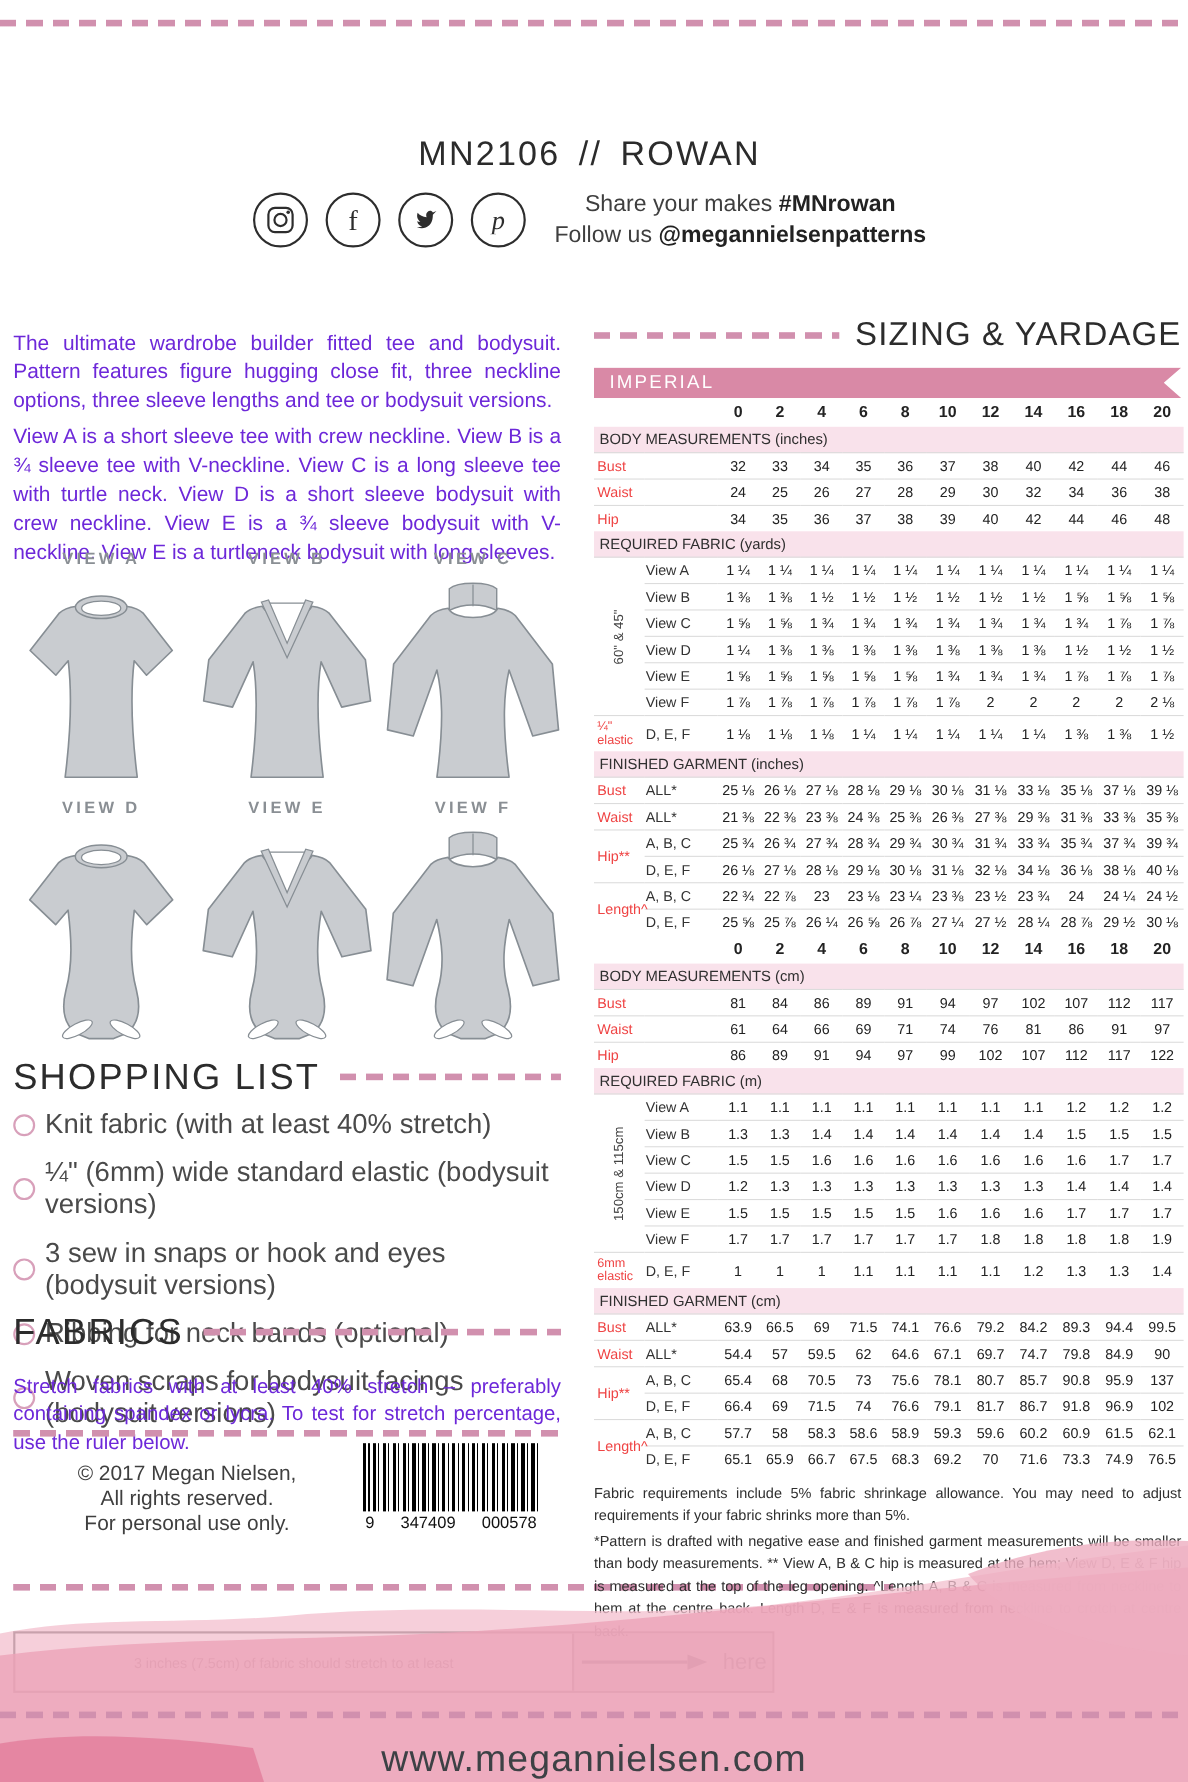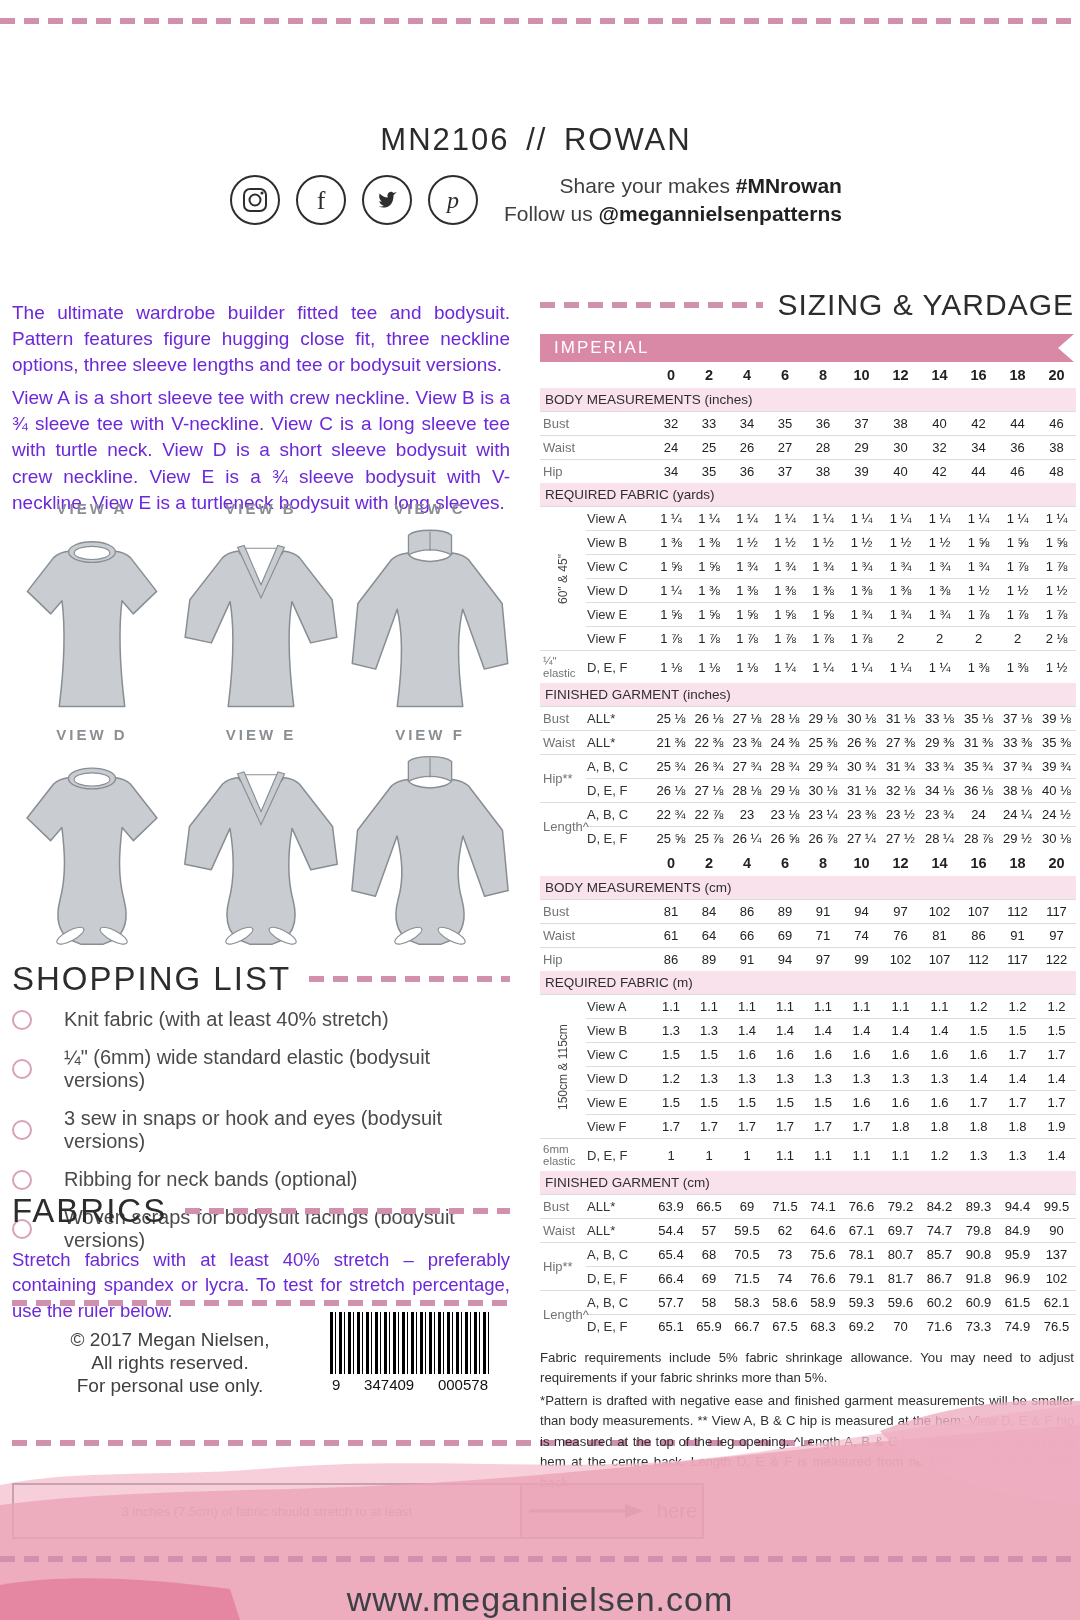--- a/index.html
+++ b/index.html
@@ -8,51 +8,51 @@
   .abs{position:absolute;}
   
   .dashline{height:6px;background:repeating-linear-gradient(90deg,#d190ae 0 15px,transparent 15px 24px);}
   .top-dash{left:0;top:18px;width:1080px;}
   
   .header{left:0;top:122px;width:1072px;text-align:center;}
   .title{font-size:31px;letter-spacing:2px;color:#2b2b2b;font-weight:400;}
   .title .sep{color:#2b2b2b;margin:0 6px;}
   .social-row{margin-top:14px;display:flex;justify-content:center;align-items:center;gap:16px;}
   .icn{width:46px;height:46px;border:2.4px solid #2d2d2d;border-radius:50%;display:flex;align-items:center;justify-content:center;color:#2d2d2d;}
-  .share-block{text-align:right;font-size:21px;color:#3f3f3f;line-height:1.35;margin-left:10px;}
+  .share-block{text-align:center;font-size:21px;color:#3f3f3f;line-height:1.35;margin-left:10px;}
   .share-block b{color:#222;}
   
   .para{left:12px;width:498px;font-size:19px;line-height:1.38;text-align:justify;color:#6d28d9;}
   .views-row{left:12px;width:498px;display:flex;justify-content:space-between;}
   .view-cell{width:160px;text-align:center;}
   .view-label{font-size:15px;font-weight:bold;letter-spacing:3px;color:#8a8f94;margin-bottom:6px;}
   .bighead{font-size:33px;font-weight:300;letter-spacing:2px;color:#2c2c2c;display:flex;align-items:center;gap:18px;}
   .bighead .h-dash{flex:1;height:6px;background:repeating-linear-gradient(90deg,#d190ae 0 15px,transparent 15px 24px);}
   .shop-items{left:12px;width:498px;}
-  .shop-item{display:flex;align-items:center;gap:32px;margin-bottom:15px;font-size:20px;color:#4a4a4a;}
+  .shop-item{display:flex;align-items:center;gap:9px;margin-bottom:15px;font-size:25px;color:#4a4a4a;}
   .bullet{width:16px;height:16px;border:2px solid #d8a0ba;border-radius:50%;flex:0 0 auto;}
   .copy{left:30px;top:1328px;width:280px;text-align:center;font-size:19px;line-height:1.22;color:#3f3f3f;}
   .barcode{left:330px;top:1312px;width:160px;}
   .bars{height:62px;background:repeating-linear-gradient(90deg,#000 0 3px,#fff 3px 5px,#000 5px 6px,#fff 6px 9px,#000 9px 12px,#fff 12px 14px,#000 14px 15px,#fff 15px 18px);}
   .bars-digits{display:flex;justify-content:space-between;font-size:15px;color:#111;margin-top:2px;padding:0 2px;}
   .ruler{left:12px;top:1483px;width:688px;height:52px;border:2px solid #4a4a4a;display:flex;background:#fff;}
   .ruler-left{flex:1;display:flex;align-items:center;justify-content:center;font-size:13px;color:#333;}
   .ruler-right{width:180px;background:#c9cccf;border-left:2px solid #4a4a4a;display:flex;align-items:center;justify-content:center;gap:10px;font-size:20px;color:#222;}
   
   .right-col{left:540px;top:288px;width:534px;}
   .sy-row{display:flex;align-items:center;gap:14px;margin-bottom:12px;}
   .sy-row .h-dash{flex:1;height:6px;background:repeating-linear-gradient(90deg,#d190ae 0 15px,transparent 15px 24px);}
   .sy-title{font-size:30px;font-weight:300;letter-spacing:1px;color:#2c2c2c;white-space:nowrap;}
   .banner{height:28px;background:#d989a6;color:#fff;font-size:17px;letter-spacing:2px;display:flex;align-items:center;padding-left:14px;
           clip-path:polygon(0 0,100% 0,calc(100% - 16px) 50%,100% 100%,0 100%);}
   .banner.metric{margin-top:14px;}
   table{border-collapse:collapse;table-layout:fixed;width:534px;}
   td{font-size:13px;line-height:15px;padding:4px 1px;color:#222;vertical-align:middle;}
   td.val{text-align:center;}
-  td.lbl{padding-left:3px;color:#737373;}
+  td.lbl{padding-left:3px;color:#ef4444;}
   td.sub{color:#333;}
   tr.data td{border-top:1px solid #dcdcdc;}
   tr.small td.lbl{font-size:11.5px;line-height:12px;}
   tr.sizes td{font-weight:bold;font-size:14.5px;padding:6px 1px 5px;}
   tr.strip td{background:#f9e2eb;font-size:13.5px;color:#2f2f2f;padding:4px 5px;}
   td.rot{writing-mode:vertical-rl;transform:rotate(180deg);text-align:center;font-size:12px;color:#444;padding:0;}
   .fn{font-size:13.2px;line-height:1.55;text-align:justify;color:#2f2f2f;margin:10px 0 0;}
   
   .footer-svg{left:0;bottom:0;}
   .footer-dash{left:0;top:1556px;width:1080px;}

